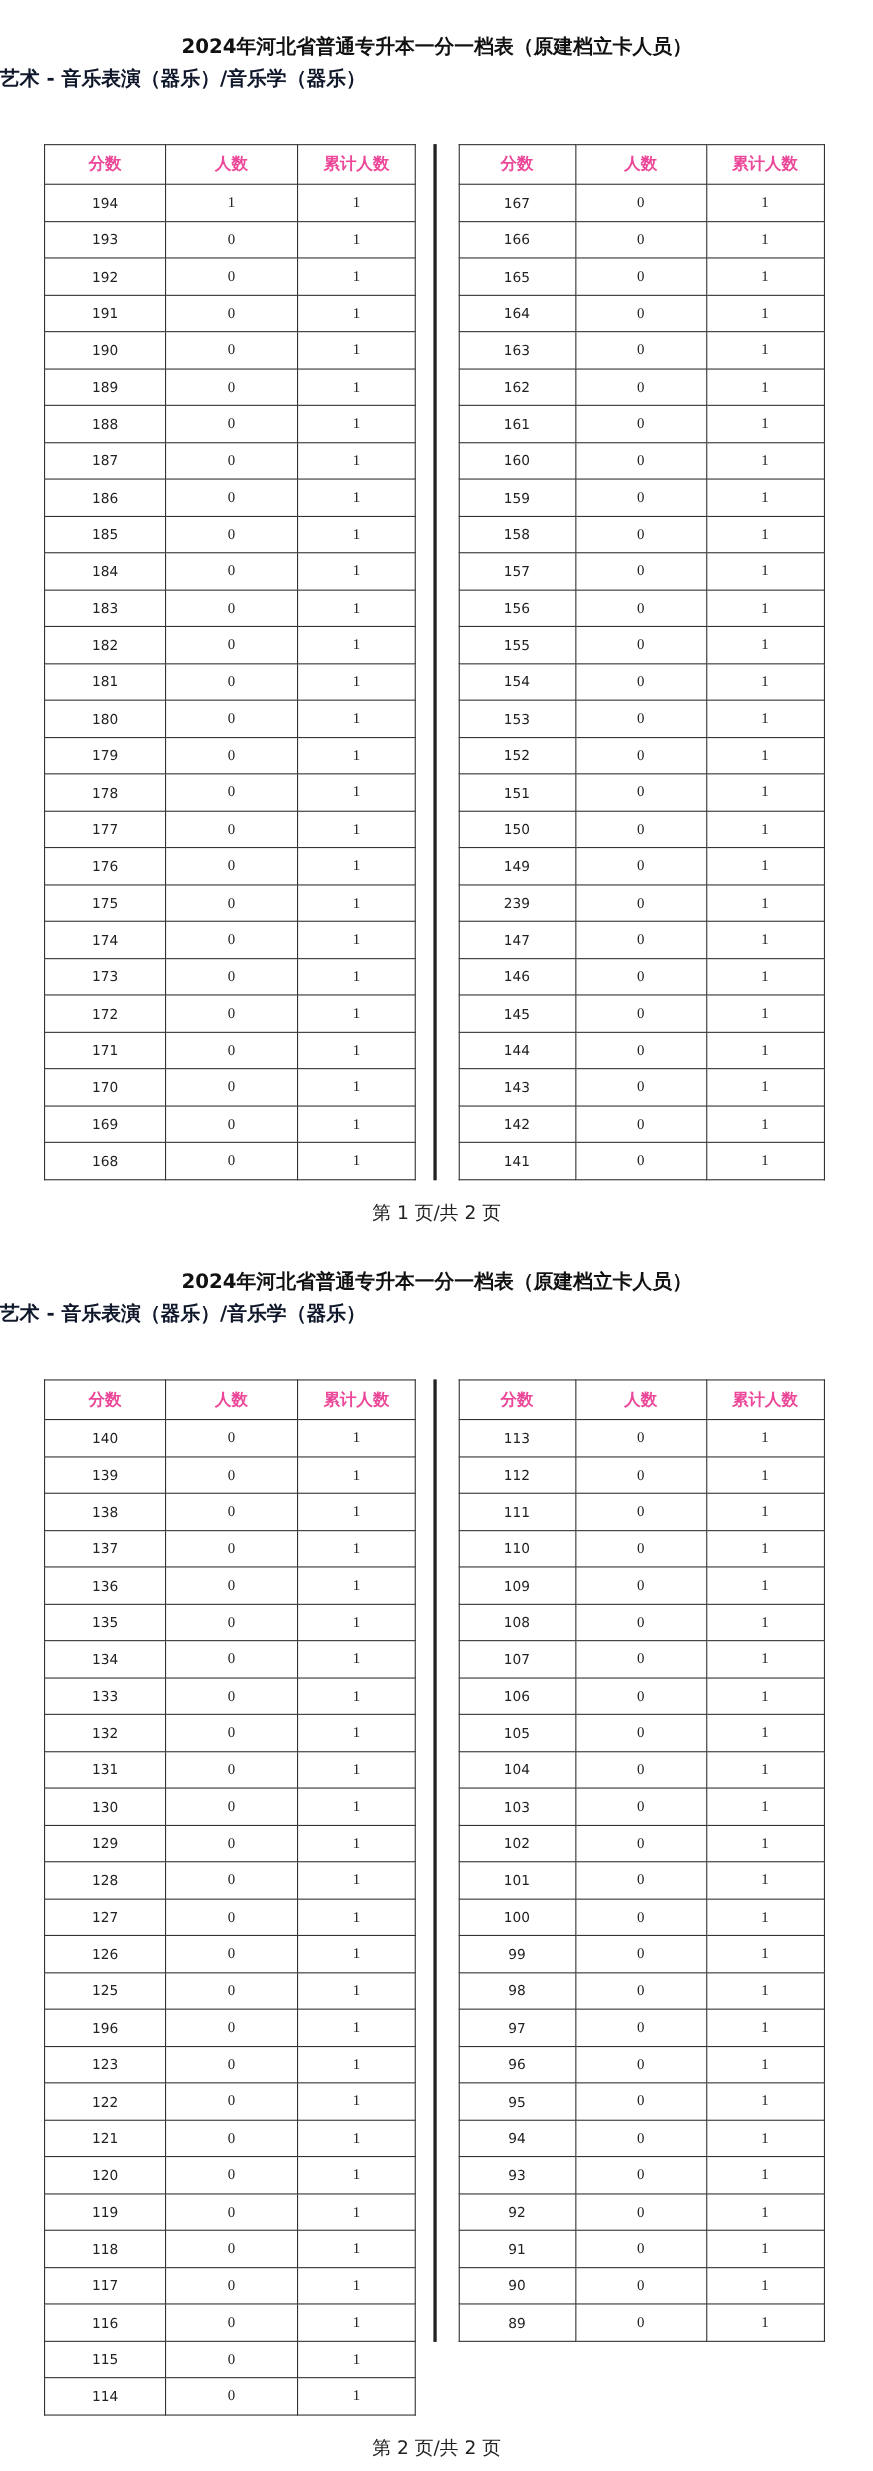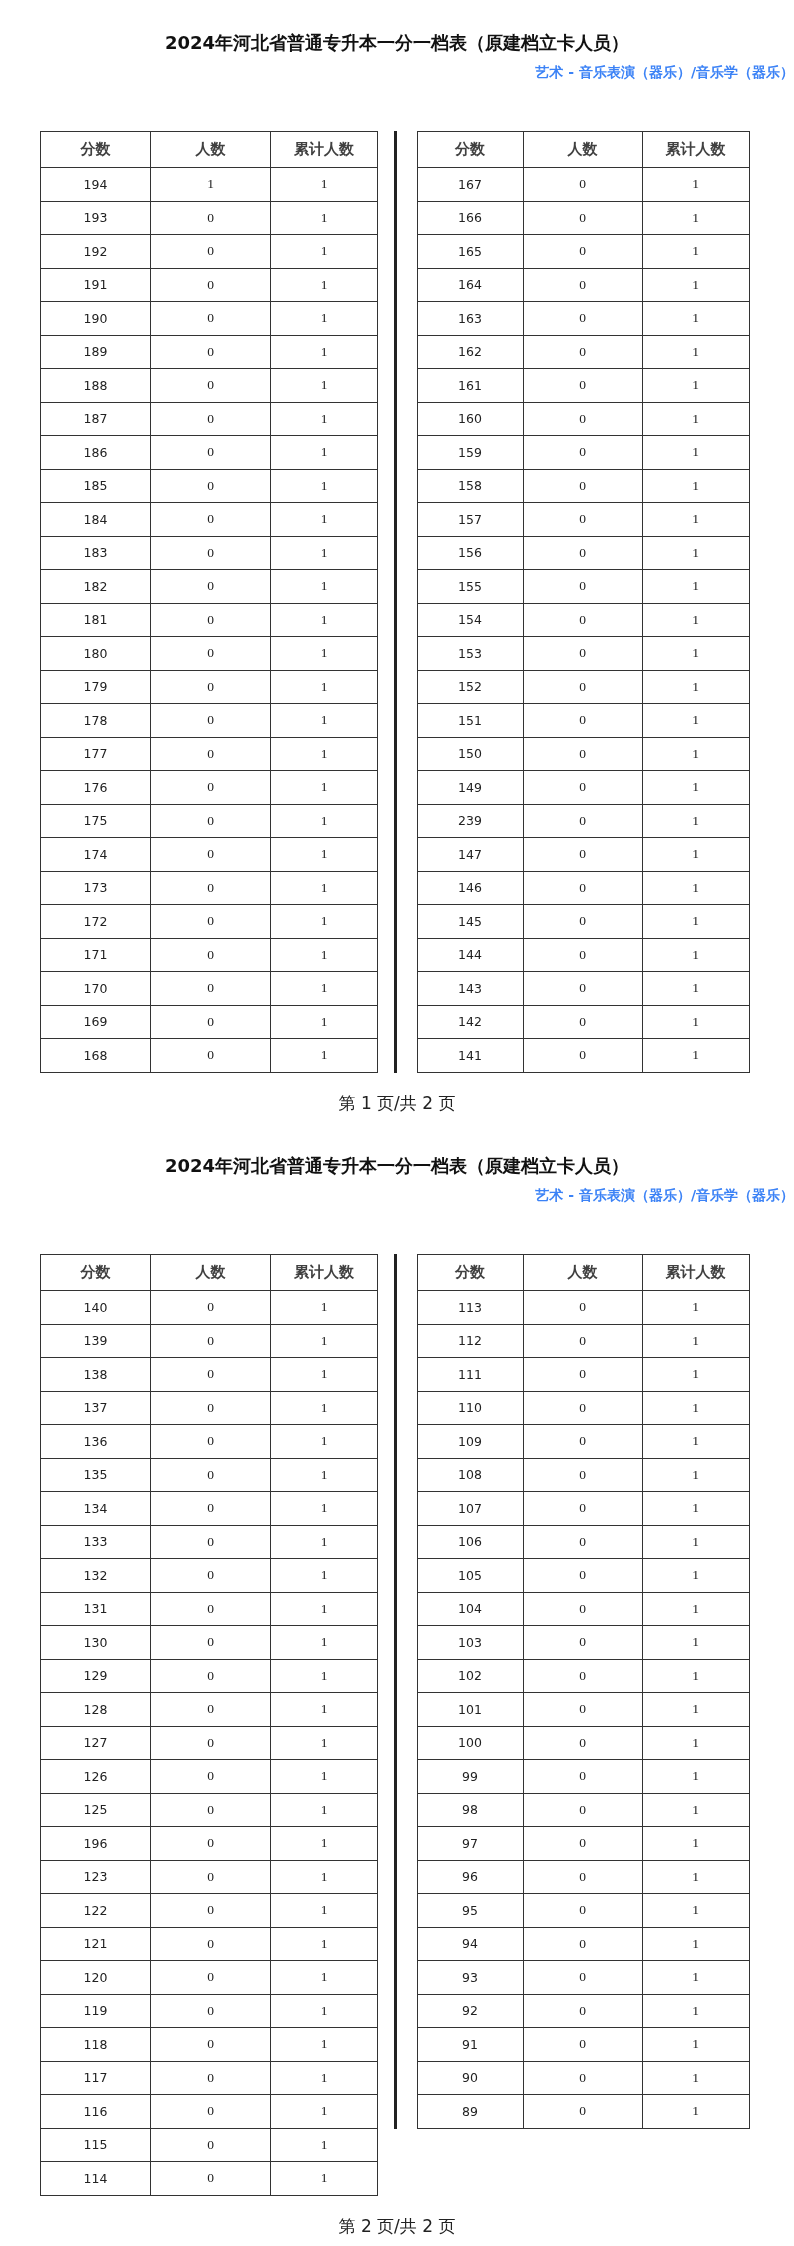--- a/index.html
+++ b/index.html
@@ -23,46 +23,46 @@
     margin: 0;
     text-align: center;
     font-family: "DejaVu Sans", sans-serif;
     font-weight: bold;
     font-size: 18px;
     line-height: 26px;
     color: #111111;
   }
   .subtitle {
     margin: 6px 0 0 0;
-    text-align: right;
+    text-align: left;
     font-family: "DejaVu Sans", sans-serif;
     font-weight: bold;
-    font-size: 14px;
+    font-size: 18px;
     line-height: 20px;
-    color: #3b82f6;
+    color: #0f172a;
   }
   .tables-wrap {
     display: flex;
     align-items: flex-start;
     margin: 49px 0 0 40px;
   }
   table.score-table {
     border-collapse: collapse;
     table-layout: fixed;
   }
   .table-left  { width: 337px; }
   .table-right { width: 332px; }
   table.score-table th {
     height: 33px;
     border: 1.5px solid #333333;
     font-family: "DejaVu Sans", sans-serif;
     font-weight: bold;
     font-size: 15px;
     text-align: center;
-    color: #404040;
+    color: #ec4899;
     background: #ffffff;
   }
   table.score-table td {
     height: 30.5px;
     border: 1.5px solid #333333;
     text-align: center;
     vertical-align: middle;
     color: #222222;
     background: #ffffff;
   }

